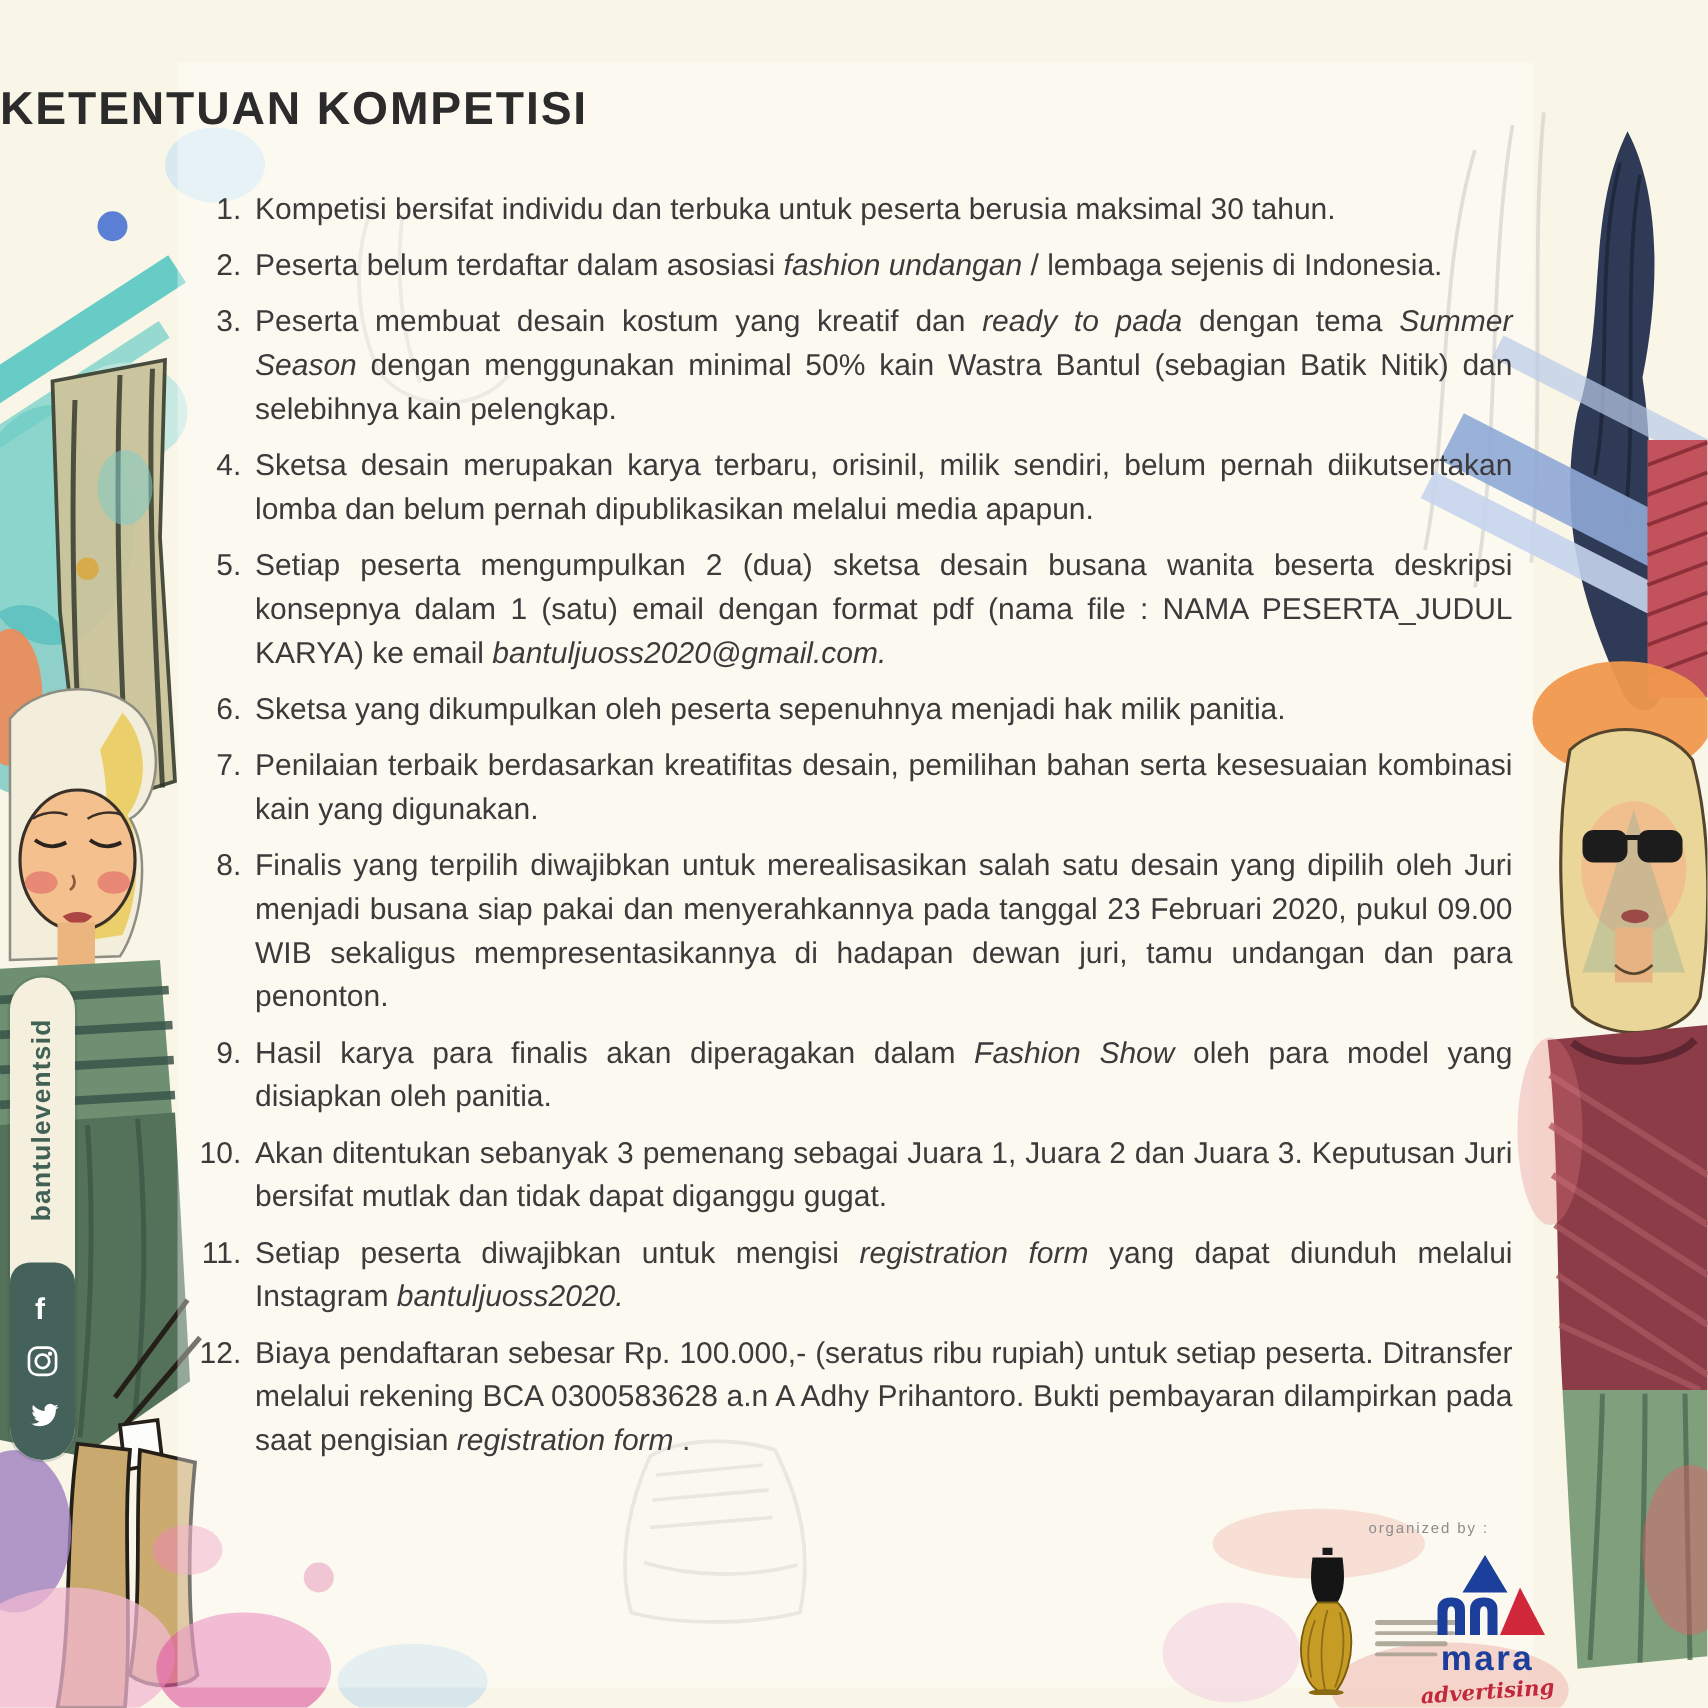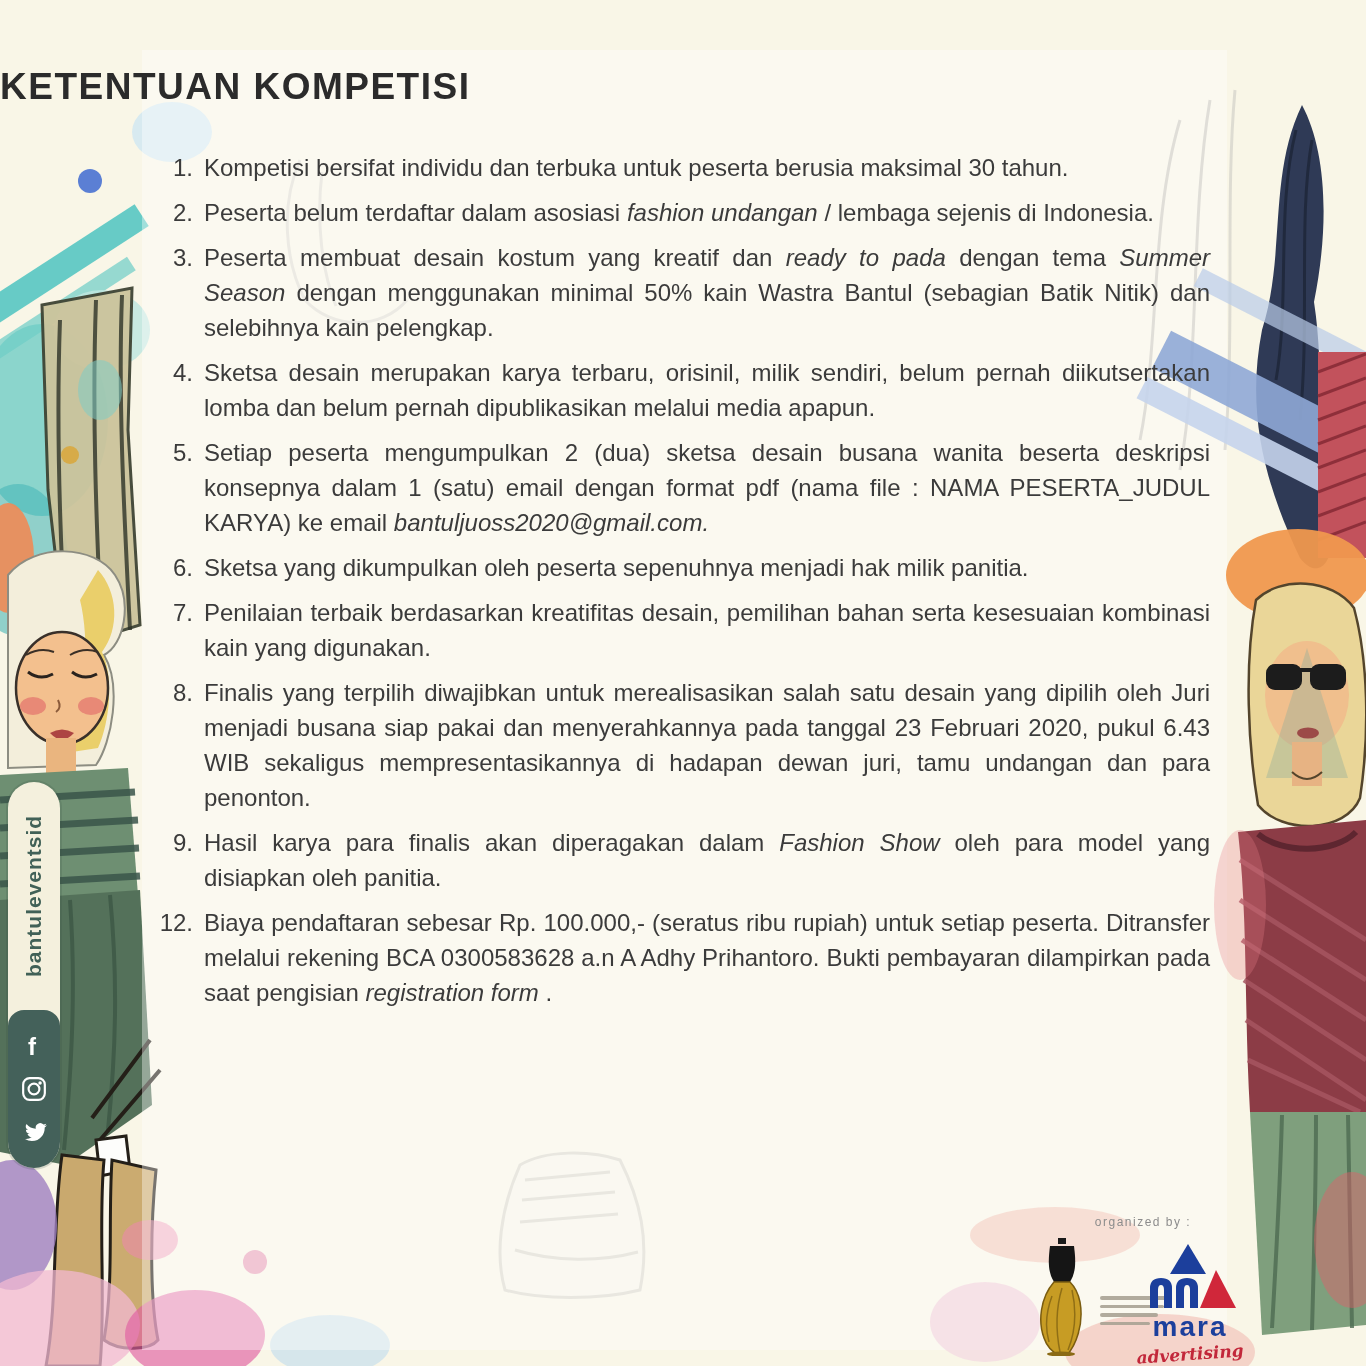--- a/index.html
+++ b/index.html
@@ -229,25 +229,33 @@
     <div class="rule">
       <span class="rule-num">6.</span>
       <span class="rule-text"><span>Sketsa yang dikumpulkan oleh peserta sepenuhnya menjadi hak milik panitia.</span></span>
     </div>
     <div class="rule">
       <span class="rule-num">7.</span>
       <span class="rule-text"><span>Penilaian terbaik berdasarkan kreatifitas desain, pemilihan bahan serta kesesuaian kombinasi kain yang digunakan.</span></span>
     </div>
     <div class="rule">
       <span class="rule-num">8.</span>
-      <span class="rule-text"><span>Finalis yang terpilih diwajibkan untuk merealisasikan salah satu desain yang dipilih oleh Juri menjadi busana siap pakai dan menyerahkannya pada tanggal 23 Februari 2020, pukul 6.43 WIB sekaligus mempresentasikannya di hadapan dewan juri, tamu undangan dan para penonton.</span></span>
+      <span class="rule-text"><span>Finalis yang terpilih diwajibkan untuk merealisasikan salah satu desain yang dipilih oleh Juri menjadi busana siap pakai dan menyerahkannya pada tanggal 23 Februari 2020, pukul 09.00 WIB sekaligus mempresentasikannya di hadapan dewan juri, tamu undangan dan para penonton.</span></span>
     </div>
     <div class="rule">
       <span class="rule-num">9.</span>
       <span class="rule-text"><span>Hasil karya para finalis akan diperagakan dalam </span><i>Fashion Show</i><span> oleh para model yang disiapkan oleh panitia.</span></span>
+    </div>
+    <div class="rule">
+      <span class="rule-num">10.</span>
+      <span class="rule-text"><span>Akan ditentukan sebanyak 3 pemenang sebagai Juara 1, Juara 2 dan Juara 3. Keputusan Juri bersifat mutlak dan tidak dapat diganggu gugat.</span></span>
+    </div>
+    <div class="rule">
+      <span class="rule-num">11.</span>
+      <span class="rule-text"><span>Setiap peserta diwajibkan untuk mengisi </span><i>registration form</i><span> yang dapat diunduh melalui Instagram </span><i>bantuljuoss2020.</i></span>
     </div>
     <div class="rule">
       <span class="rule-num">12.</span>
       <span class="rule-text"><span>Biaya pendaftaran sebesar Rp. 100.000,- (seratus ribu rupiah) untuk setiap peserta. Ditransfer melalui rekening BCA 0300583628 a.n A Adhy Prihantoro. Bukti pembayaran dilampirkan pada saat pengisian </span><i>registration form</i><span> .</span></span>
     </div>
   </div>
 
 <div class="badge">
   <div class="badge-text">bantuleventsid</div>
   <div class="badge-icons">

